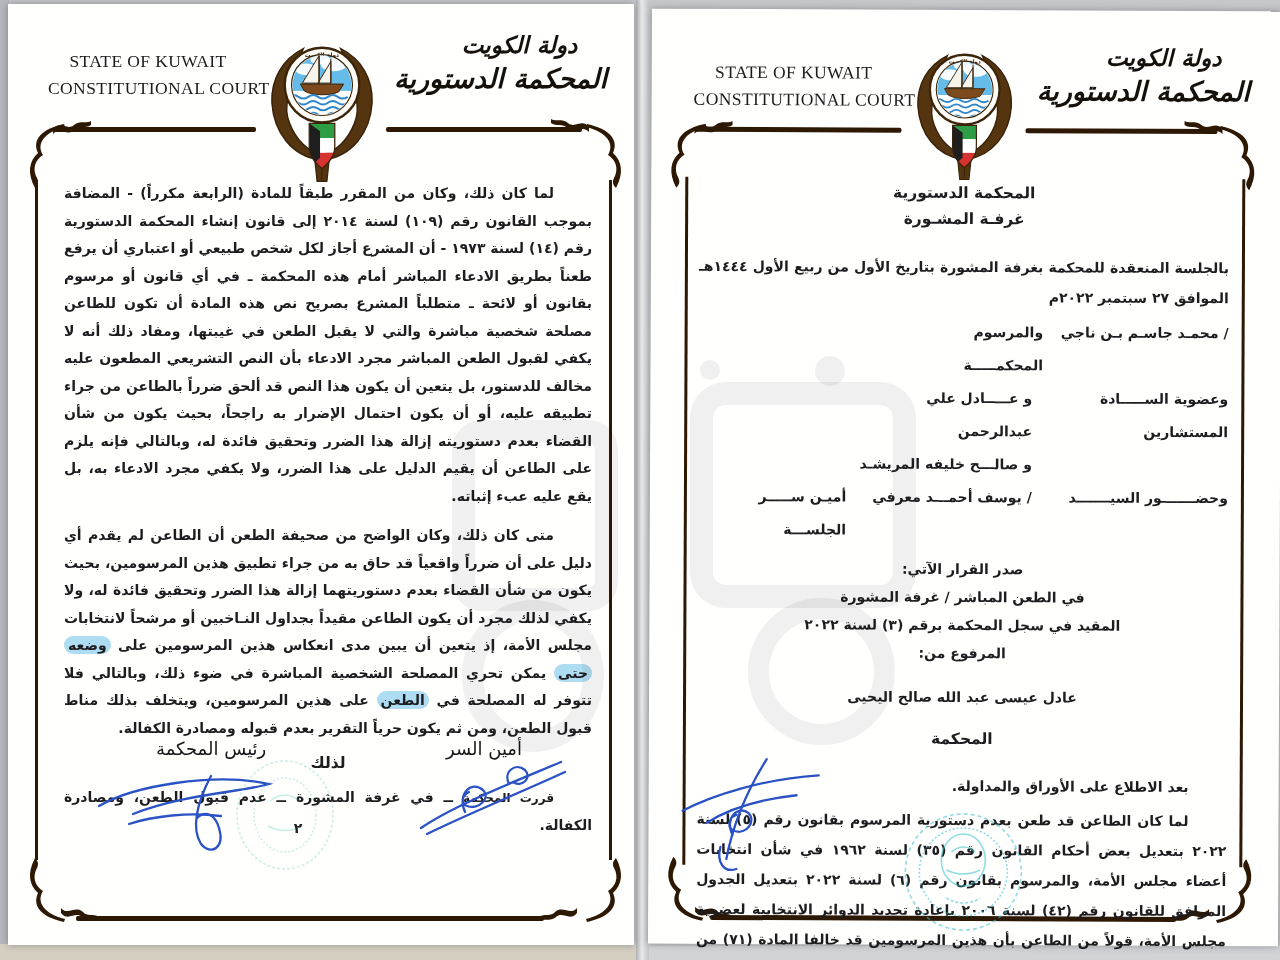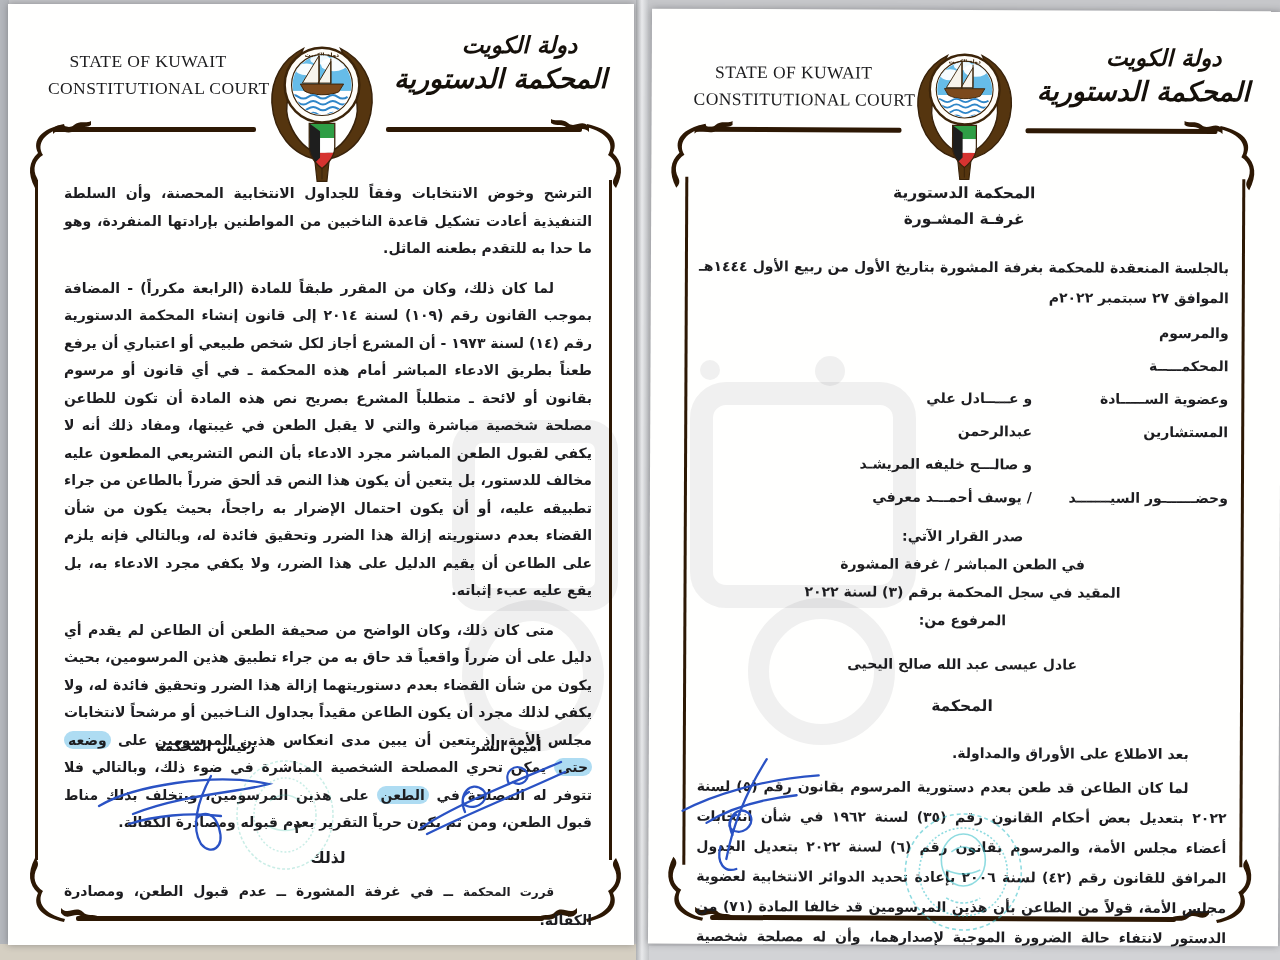--- a/index.html
+++ b/index.html
@@ -56,21 +56,21 @@
   .prow .c-name{width:35%;}
   .prow .c-role{width:28%;}
   .petitioner{text-align:center!important;margin-top:16px!important;}
   .court-h{text-align:center!important;font-size:15.5px!important;margin-top:14px!important;}
   .delib{margin-top:20px!important;}
   .rbody{margin-top:4px!important;line-height:30px!important;}
 
   
   .sig{position:absolute;}
   .sig path{fill:none;stroke:#2a52c4;stroke-width:2.3;stroke-linecap:round;}
-  .sig-label{position:absolute;direction:rtl;font-weight:bold;font-size:14px;color:#151518;}
+  .sig-label{position:absolute;direction:rtl;font-weight:normal;font-size:18px;color:#151518;}
   .stamp{position:absolute;}
   .pageno{position:absolute;font-weight:bold;font-size:14px;color:#222;text-align:center;}
 
   
   .wm{position:absolute;mix-blend-mode:multiply;opacity:.55;pointer-events:none;}
   .wm-rect{border:23px solid #e4e4e5;border-radius:36px;}
   .wm-ring{border:21px solid #e4e4e5;border-radius:50%;}
   .wm-dot{background:#e4e4e5;border-radius:50%;}
 </style>
 </head>
@@ -171,28 +171,27 @@
       <use href="#sw"></use>
     </svg>
   <svg class="swash" style="left:52px;top:904px;transform:scaleY(-1);">
       <use href="#sw"></use>
     </svg>
   <svg class="swash" style="left:530px;top:904px;transform:scale(-1,-1);">
       <use href="#sw"></use>
     </svg>
 
   <div class="content" style="left:56px;top:176px;width:528px;">
-    <p class="mb12">الترشح وخوض الانتخابات وفقاً للجداول الانتخابية المحصنة، وأن السلطة التنفيذية أعادت تشكيل قاعدة الناخبين من المواطنين بإرادتها المنفردة، وهو ما حدا به للتقدم بطعنه الماثل.</p>
     <p class="indent mb12">لما كان ذلك، وكان من المقرر طبقاً للمادة (الرابعة مكرراً) - المضافة بموجب القانون رقم (١٠٩) لسنة ٢٠١٤ إلى قانون إنشاء المحكمة الدستورية رقم (١٤) لسنة ١٩٧٣ - أن المشرع أجاز لكل شخص طبيعي أو اعتباري أن يرفع طعناً بطريق الادعاء المباشر أمام هذه المحكمة ـ في أي قانون أو مرسوم بقانون أو لائحة ـ متطلباً المشرع بصريح نص هذه المادة أن تكون للطاعن مصلحة شخصية مباشرة والتي لا يقبل الطعن في غيبتها، ومفاد ذلك أنه لا يكفي لقبول الطعن المباشر مجرد الادعاء بأن النص التشريعي المطعون عليه مخالف للدستور، بل يتعين أن يكون هذا النص قد ألحق ضرراً بالطاعن من جراء تطبيقه عليه، أو أن يكون احتمال الإضرار به راجحاً، بحيث يكون من شأن القضاء بعدم دستوريته إزالة هذا الضرر وتحقيق فائدة له، وبالتالي فإنه يلزم على الطاعن أن يقيم الدليل على هذا الضرر، ولا يكفي مجرد الادعاء به، بل يقع عليه عبء إثباته.</p>
     <p class="indent"><span>متى كان ذلك، وكان الواضح من صحيفة الطعن أن الطاعن لم يقدم أي دليل على أن ضرراً واقعياً قد حاق به من جراء تطبيق هذين المرسومين، بحيث يكون من شأن القضاء بعدم دستوريتهما إزالة هذا الضرر وتحقيق فائدة له، ولا يكفي لذلك مجرد أن يكون الطاعن مقيداً بجداول النـاخبين أو مرشحاً لانتخابات مجلس الأمة، إذ يتعين أن يبين مدى انعكاس هذين المرسومين على </span><span class="hl">وضعه حتى</span><span> يمكن تحري المصلحة الشخصية المباشرة في ضوء ذلك، وبالتالي فلا تتوفر له المصلحة في </span><span class="hl">الطعن</span><span> على هذين المرسومين، ويتخلف بذلك مناط قبول الطعن، ومن ثم يكون حرياً التقرير بعدم قبوله ومصادرة الكفالة.</span></p>
     <p class="therefore">لذلك</p>
     <p class="indent ruling"><span class="lead">قررت المحكمة</span><span> ــ في غرفة المشورة ــ عدم قبول الطعن، ومصادرة الكفالة.</span></p>
   </div>
 
-  <div class="sig-label" style="left:464px;top:734px;">أمين السر</div>
+  <div class="sig-label" style="left:438px;top:734px;">أمين السر</div>
   <div class="sig-label" style="left:148px;top:734px;">رئيس المحكمة</div>
 
   <svg class="sig" style="left:405px;top:746px;" width="160" height="90">
     <path d="M8,78 C40,56 96,34 148,12"></path>
     <path d="M14,84 C50,66 104,44 152,22"></path>
     <path d="M52,62 C44,44 58,30 70,40 C78,48 66,60 54,56 C48,54 48,46 56,42"></path>
     <path d="M96,34 C90,22 102,12 112,20 C120,28 108,38 100,32"></path>
   </svg>
   <svg class="sig" style="left:85px;top:758px;" width="195" height="100">
     <path d="M6,44 C40,24 120,10 176,22 C150,30 90,32 40,52"></path>
@@ -257,33 +256,35 @@
       <use href="#sw"></use>
     </svg>
 
   <div class="content" style="left:48px;top:170px;width:530px;">
     <p class="rp-h">المحكمة الدستورية</p>
     <p class="rp-h" style="margin-bottom:20px!important;">غرفـة المشـورة</p>
     <p class="session">بالجلسة المنعقدة للمحكمة بغرفة المشورة بتاريخ الأول من ربيع الأول ١٤٤٤هـ الموافق ٢٧ سبتمبر ٢٠٢٢م</p>
 
     <div class="panel">
       <div class="prow">
+        <span class="c-name">/ محمـد جاسـم بـن ناجي</span>
         <span class="c-role">والمرسوم المحكمـــــة</span>
       </div>
       <div class="prow">
         <span class="c-label">وعضوية الســـــادة المستشارين</span>
         <span class="c-role">و عـــــادل علي عبدالرحمن</span>
       </div>
       <div class="prow">
         <span class="c-label"></span>
         <span class="c-name">و صالـــح خليفه المريشـد</span>
       </div>
       <div class="prow">
         <span class="c-label">وحضـــــــور السيـــــــد</span>
         <span class="c-name">/ يوسف أحمـــد معرفي</span>
+        <span class="c-role">أميـن ســـــر الجلســـة</span>
       </div>
     </div>
 
     <p class="cline">صدر القرار الآتي:</p>
     <p class="cline">في الطعن المباشر / غرفة المشورة</p>
     <p class="cline">المقيد في سجل المحكمة برقم (٣) لسنة ٢٠٢٢</p>
     <p class="cline">المرفوع من:</p>
     <p class="cline petitioner">عادل عيسى عبد الله صالح اليحيى</p>
     <p class="cline court-h">المحكمة</p>
     <p class="indent delib">بعد الاطلاع على الأوراق والمداولة.</p>

